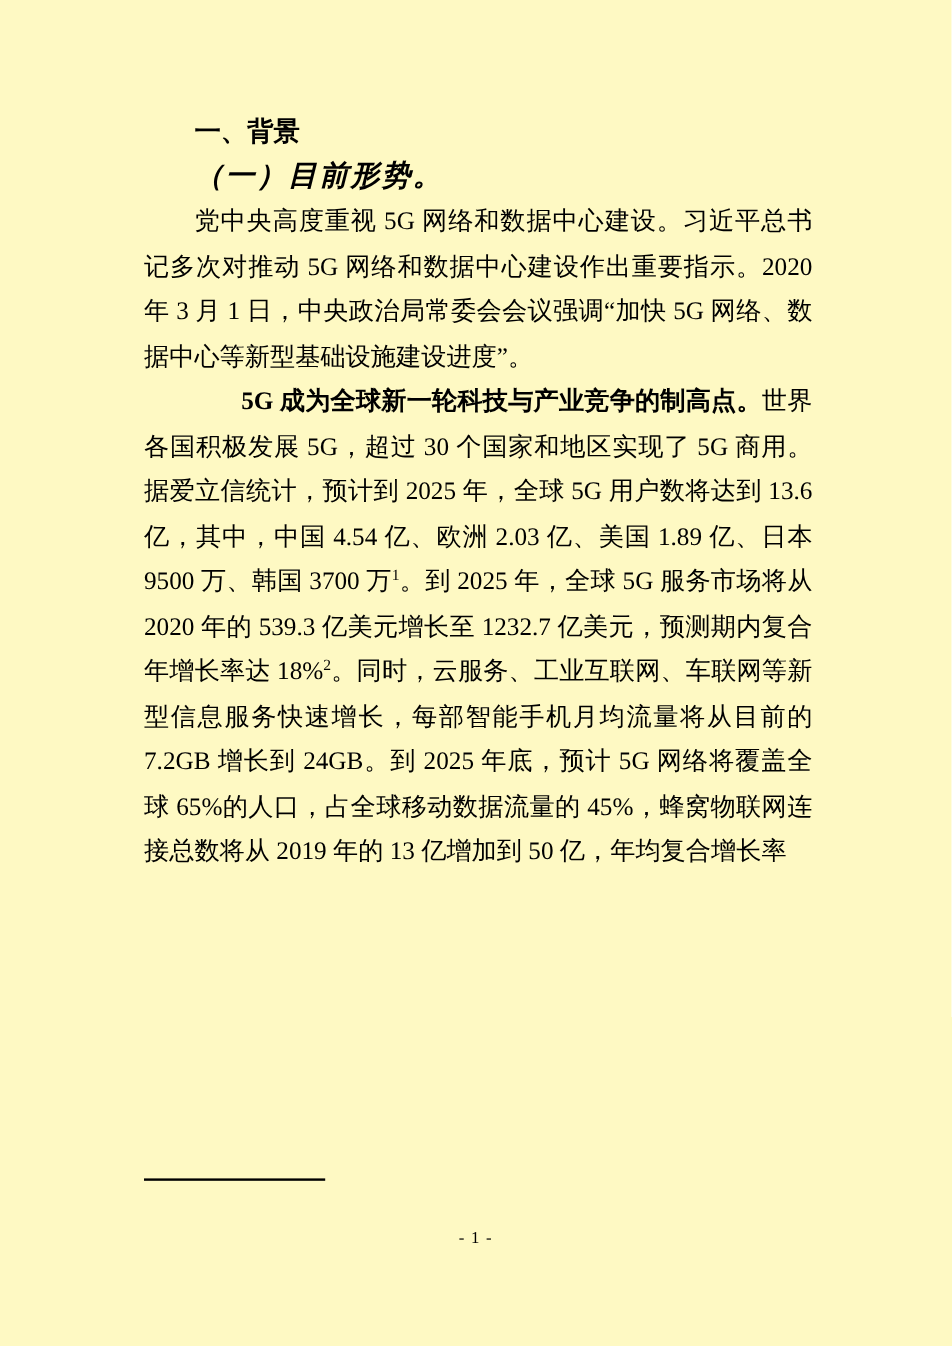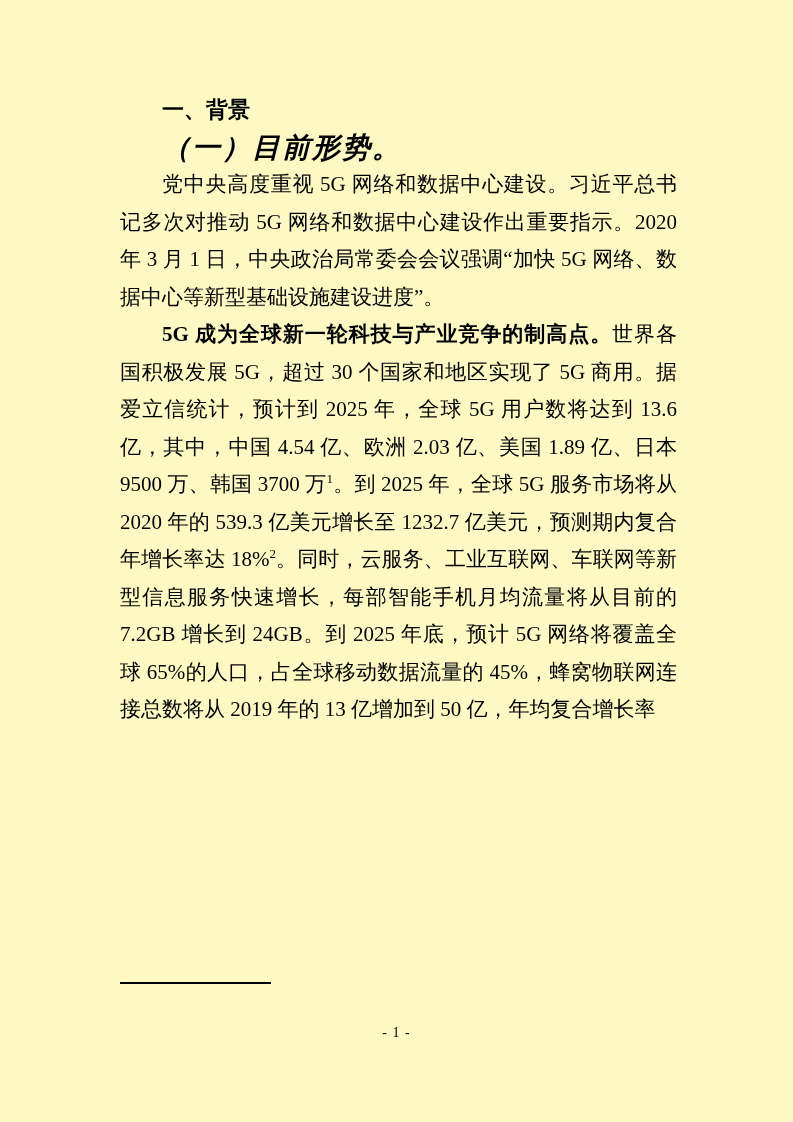--- a/index.html
+++ b/index.html
@@ -27,34 +27,35 @@
   .doc-heading {
     margin: 0;
     font-size: 22px;
     font-weight: bold;
     font-family: "Liberation Sans", "DejaVu Sans", sans-serif;
     text-indent: 42px;
     line-height: 37.5px;
   }
   .doc-subheading {
     margin: 0;
-    font-size: 28px;
+    font-size: 24px;
     font-weight: 600;
     font-style: italic;
     letter-spacing: 2px;
     text-indent: 42px;
     line-height: 37.5px;
   }
   .para {
     margin: 0;
     text-indent: 42px;
     text-align: justify;
   }
   .para .lead {
     font-weight: bold;
+    margin-left: 39px;
   }
   sup.fn-ref {
     font-size: 13px;
     line-height: 0;
   }
   .footnote-separator {
     position: absolute;
     left: 120px;
     top: 982px;
     width: 151px;

